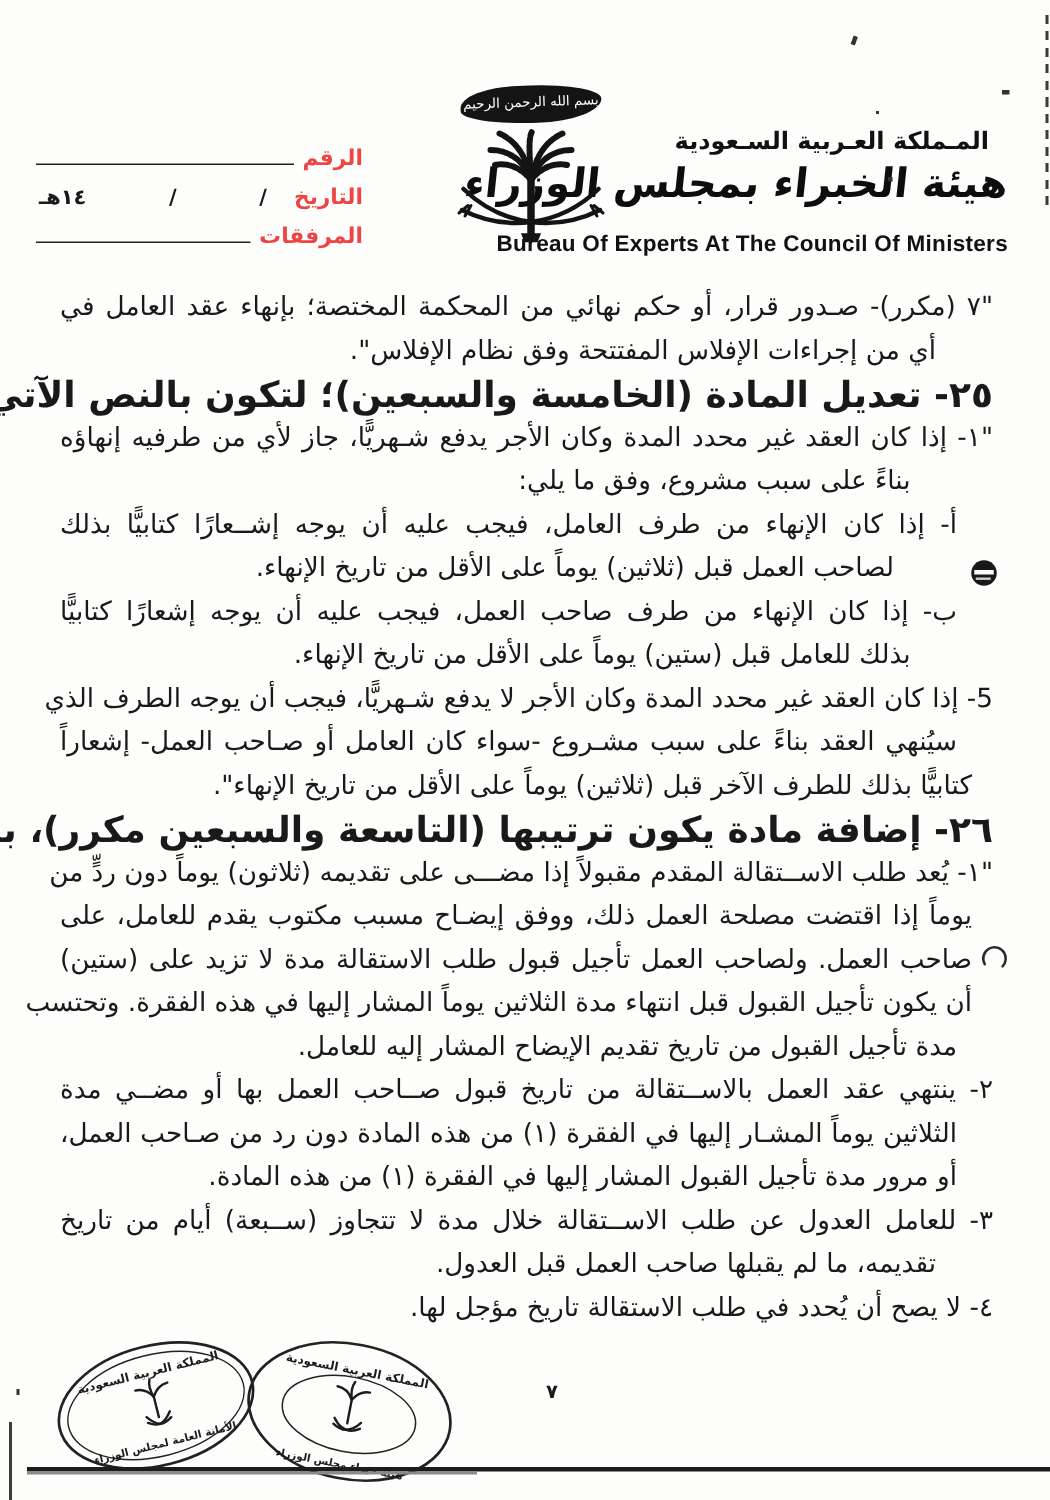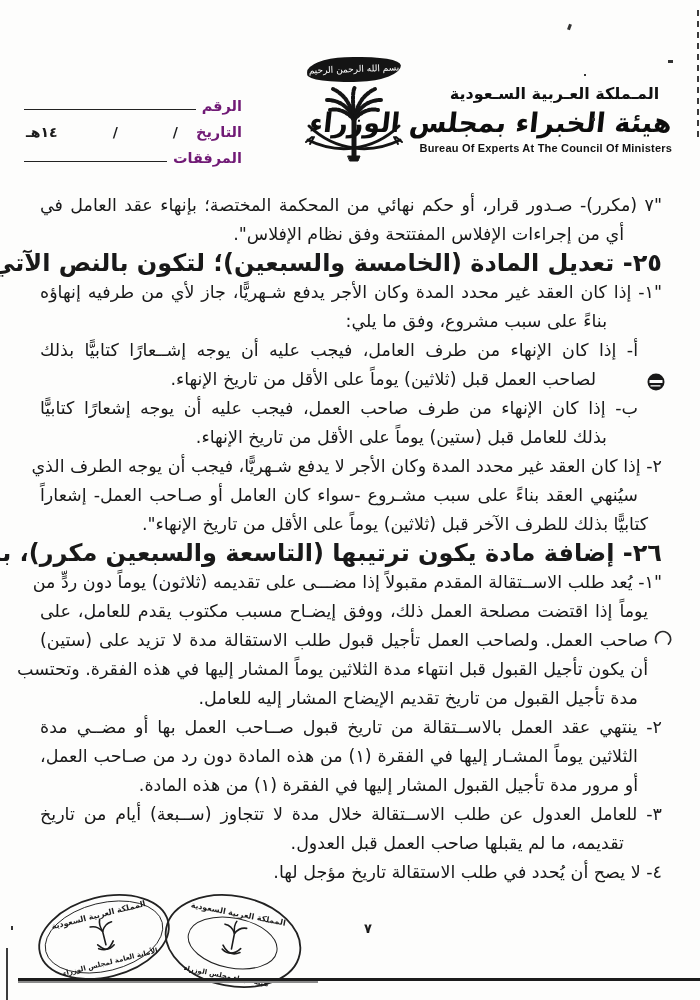--- a/index.html
+++ b/index.html
@@ -3,31 +3,31 @@
 <meta charset="utf-8">
 <style>
   html,body{margin:0;padding:0;}
   .page{position:relative;width:700px;height:1000px;background:#fdfdfc;overflow:hidden;
         font-family:"DejaVu Sans",sans-serif;color:#1a1a1a;}
 
   
   .hdr-right{position:absolute;top:84px;right:28px;width:235px;text-align:center;direction:rtl;}
   .kingdom{font-size:16px;font-weight:700;letter-spacing:1px;color:#111;white-space:nowrap;}
   .callig{font-size:27px;font-weight:700;margin-top:4px;transform:skewX(-6deg);white-space:nowrap;color:#0d0d0d;}
-  .english{font-family:"Liberation Sans",sans-serif;font-size:11px;font-weight:700;margin-top:4px;
+  .english{font-family:"Liberation Sans",sans-serif;font-size:15px;font-weight:700;margin-top:16px;
            letter-spacing:.2px;color:#111;white-space:nowrap;}
 
   .bismillah{position:absolute;top:57px;left:307px;width:94px;height:25px;background:#141414;
              border-radius:45% 55% 50% 60%/60% 45% 65% 40%;transform:rotate(-2deg);
              color:#fff;font-size:9px;line-height:25px;text-align:center;direction:rtl;white-space:nowrap;}
   .emblem{position:absolute;top:86px;left:300px;}
 
   .hdr-left{position:absolute;top:88px;left:22px;width:220px;direction:rtl;}
   .frow{display:flex;align-items:flex-end;height:26px;direction:rtl;}
-  .flabel{font-size:14.5px;font-weight:700;white-space:nowrap;color:#701a75;}
+  .flabel{font-size:14.5px;font-weight:700;white-space:nowrap;color:#ef4444;}
   .fline{flex:1;border-bottom:1.6px solid #222;margin:0 6px 4px 2px;}
   .fdate{flex:1;display:flex;direction:rtl;justify-content:space-between;
          padding:0 18px 0 4px;font-size:14px;font-weight:700;}
 
   
   .bodyblock{position:absolute;top:191px;right:38px;left:40px;direction:rtl;}
   .bline{height:29px;line-height:29px;font-size:17.5px;text-align:right;white-space:nowrap;color:#191919;}
   .bold{font-weight:700;font-size:24px;}
   .j{text-align:justify;text-align-last:justify;}
   .n1{padding-right:14px}.n2{padding-right:24px}.n3{padding-right:38px}.n4{padding-right:55px}.n5{padding-right:66px}
@@ -105,21 +105,21 @@
   <div class="bodyblock">
     <div class="bline n0 j">"٧ (مكرر)- صـدور قرار، أو حكم نهائي من المحكمة المختصة؛ بإنهاء عقد العامل في</div>
     <div class="bline n3">أي من إجراءات الإفلاس المفتتحة وفق نظام الإفلاس".</div>
     <div class="bline n0 bold">٢٥- تعديل المادة (الخامسة والسبعين)؛ لتكون بالنص الآتي:</div>
     <div class="bline n0 j">"١- إذا كان العقد غير محدد المدة وكان الأجر يدفع شـهريًّا، جاز لأي من طرفيه إنهاؤه</div>
     <div class="bline n4">بناءً على سبب مشروع، وفق ما يلي:</div>
     <div class="bline n2 j">أ- إذا كان الإنهاء من طرف العامل، فيجب عليه أن يوجه إشــعارًا كتابيًّا بذلك</div>
     <div class="bline n5">لصاحب العمل قبل (ثلاثين) يوماً على الأقل من تاريخ الإنهاء.</div>
     <div class="bline n2 j">ب- إذا كان الإنهاء من طرف صاحب العمل، فيجب عليه أن يوجه إشعارًا كتابيًّا</div>
     <div class="bline n4">بذلك للعامل قبل (ستين) يوماً على الأقل من تاريخ الإنهاء.</div>
-    <div class="bline n0 j">٢- إذا كان العقد غير محدد المدة وكان الأجر لا يدفع شـهريًّا، فيجب أن يوجه الطرف الذي</div>
+    <div class="bline n0 j">5- إذا كان العقد غير محدد المدة وكان الأجر لا يدفع شـهريًّا، فيجب أن يوجه الطرف الذي</div>
     <div class="bline n2 j">سيُنهي العقد بناءً على سبب مشـروع -سواء كان العامل أو صـاحب العمل- إشعاراً</div>
     <div class="bline n1">كتابيًّا بذلك للطرف الآخر قبل (ثلاثين) يوماً على الأقل من تاريخ الإنهاء".</div>
     <div class="bline n0 bold">٢٦- إضافة مادة يكون ترتيبها (التاسعة والسبعين مكرر)، بالنص الآتي:</div>
     <div class="bline n0 j">"١- يُعد طلب الاســتقالة المقدم مقبولاً إذا مضـــى على تقديمه (ثلاثون) يوماً دون ردٍّ من</div>
     <div class="bline n1 j">يوماً إذا اقتضت مصلحة العمل ذلك، ووفق إيضـاح مسبب مكتوب يقدم للعامل، على</div>
     <div class="bline n1 j">صاحب العمل. ولصاحب العمل تأجيل قبول طلب الاستقالة مدة لا تزيد على (ستين)</div>
     <div class="bline n1 j">أن يكون تأجيل القبول قبل انتهاء مدة الثلاثين يوماً المشار إليها في هذه الفقرة. وتحتسب</div>
     <div class="bline n2">مدة تأجيل القبول من تاريخ تقديم الإيضاح المشار إليه للعامل.</div>
     <div class="bline n0 j">٢- ينتهي عقد العمل بالاســتقالة من تاريخ قبول صــاحب العمل بها أو مضــي مدة</div>
     <div class="bline n2 j">الثلاثين يوماً المشـار إليها في الفقرة (١) من هذه المادة دون رد من صـاحب العمل،</div>

